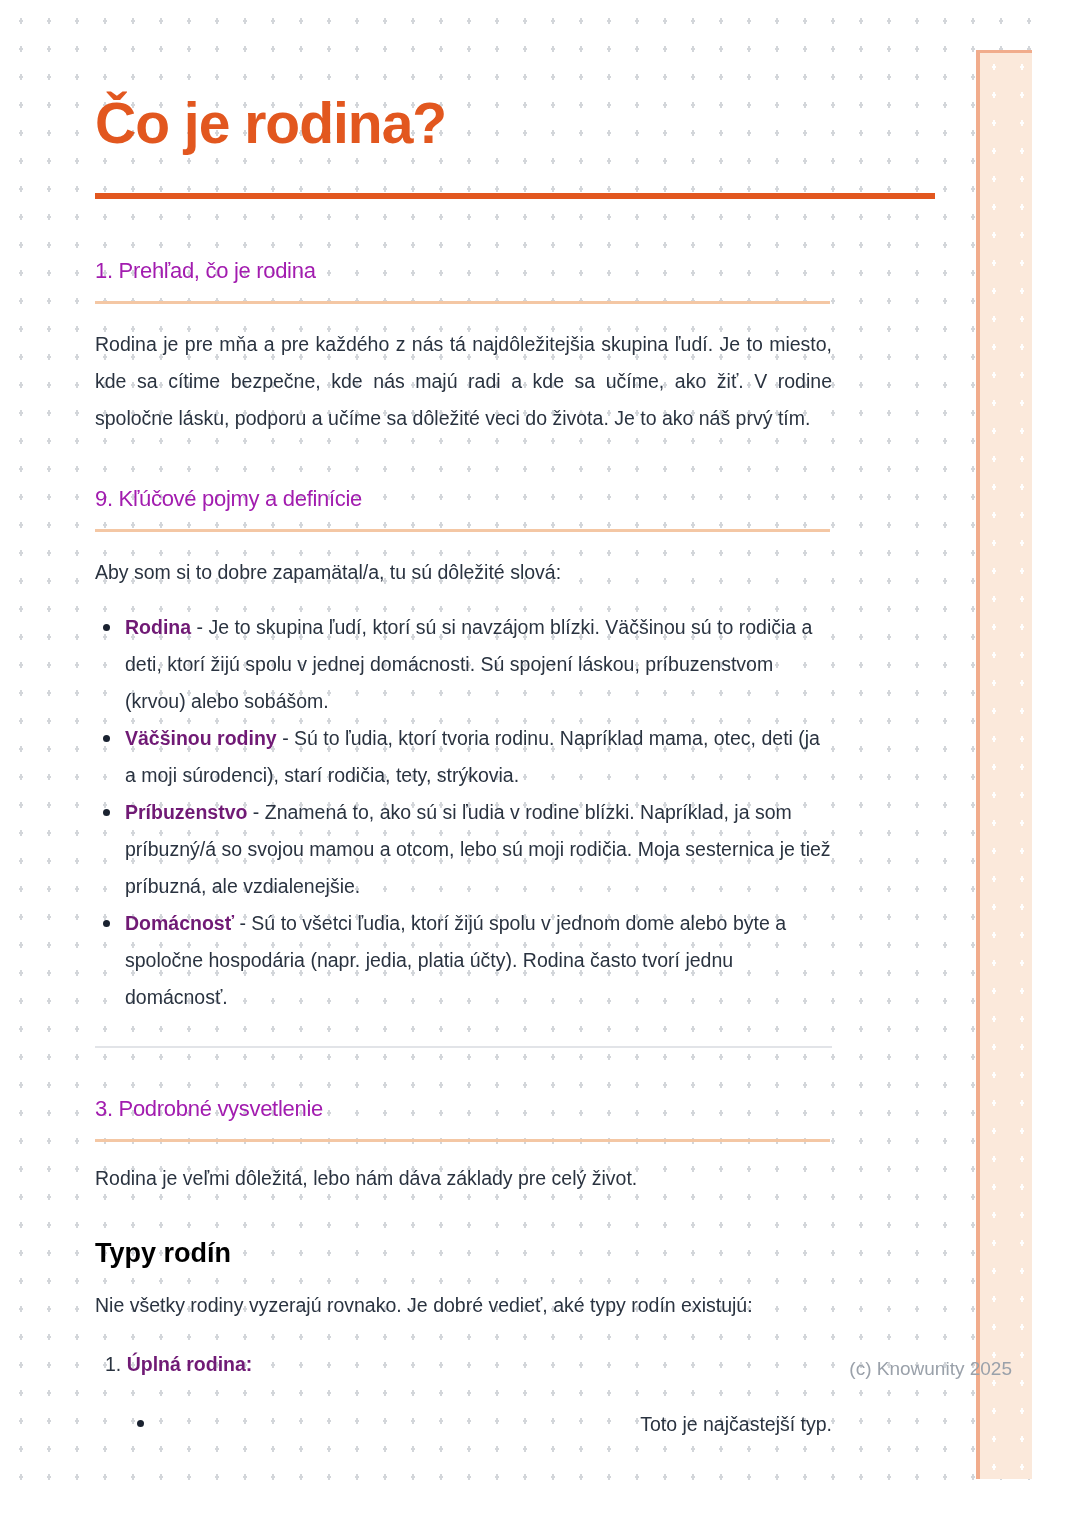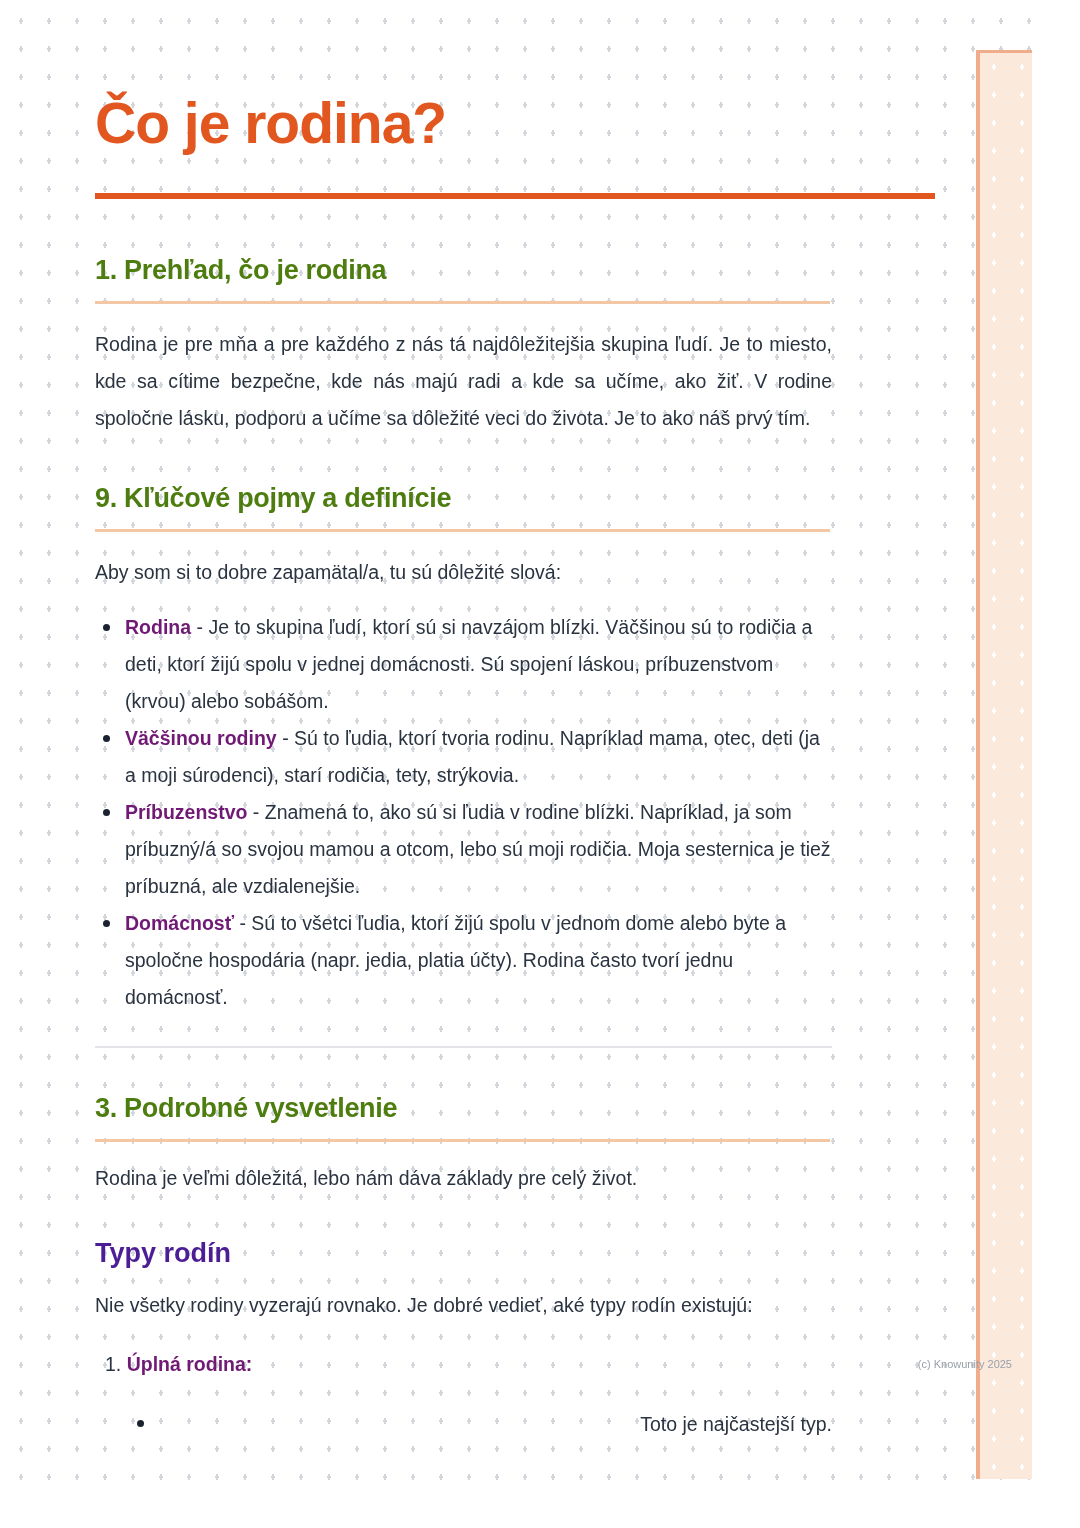--- a/index.html
+++ b/index.html
@@ -36,23 +36,23 @@
   }
   .doc-title {
     margin:0; padding-top:92px;
     font-size:57px; line-height:1.1;
     font-weight:bold; letter-spacing:-1px;
     color:#E2571F;
   }
   .title-rule { width:840px; height:6px; background:#E2571F; margin-top:38px; }
   .sec-heading {
     margin:53px 0 0 0;
-    font-size:27px; line-height:37px;
-    font-weight:bold; letter-spacing:-0.3px;
-    color:#4d7c0f;
+    font-size:22px; line-height:37px;
+    font-weight:normal; letter-spacing:-0.3px;
+    color:#a21caf;
   }
   .sec-heading.m2 { margin-top:43px; }
   .sec-heading.m3 { margin-top:42px; }
   .sec-rule { width:735px; height:3px; background:#F4C7A4; margin-top:12px; }
   .para {
     margin:22px 0 0 0;
     line-height:37px;
     text-align:justify;
   }
   .para.tight { margin-top:18px; }
@@ -67,36 +67,36 @@
   .terms-list li::before {
     content:""; position:absolute; left:8px; top:15px;
     width:7px; height:7px; border-radius:50%; background:#1A2230;
   }
   .term { font-weight:bold; color:#701a75; }
   .divider { border:none; border-top:2px solid #E2E4E8; width:737px; margin:30px 0 0 0; }
   .sub-heading {
     margin:40px 0 0 0;
     font-size:27px; line-height:33px;
     font-weight:bold;
-    color:#4c1d95;
+    color:#000000;
   }
   .num-list { margin:25px 0 0 0; padding:0; }
   .num-item { padding-left:10px; line-height:30px; text-align:left; }
   .num-item .num { font-weight:normal; color:#2A3340; }
   .sub-bullets { list-style:none; margin:30px 0 0 0; padding:0; }
   .sub-bullets li {
     position:relative; padding-left:65px; line-height:30px; text-align:right;
   }
   .sub-bullets li::before {
     content:""; position:absolute; left:42px; top:11px;
     width:7px; height:7px; border-radius:50%; background:#1A2230;
   }
   .watermark {
     position:absolute; top:1358px; right:68px;
-    font-size:11px; color:#9AA1AA;
+    font-size:19px; color:#9AA1AA;
     z-index:3;
   }
 </style>
 </head>
 <body>
 
 <div class="dots-layer"></div>
 
 <div class="content">
 

